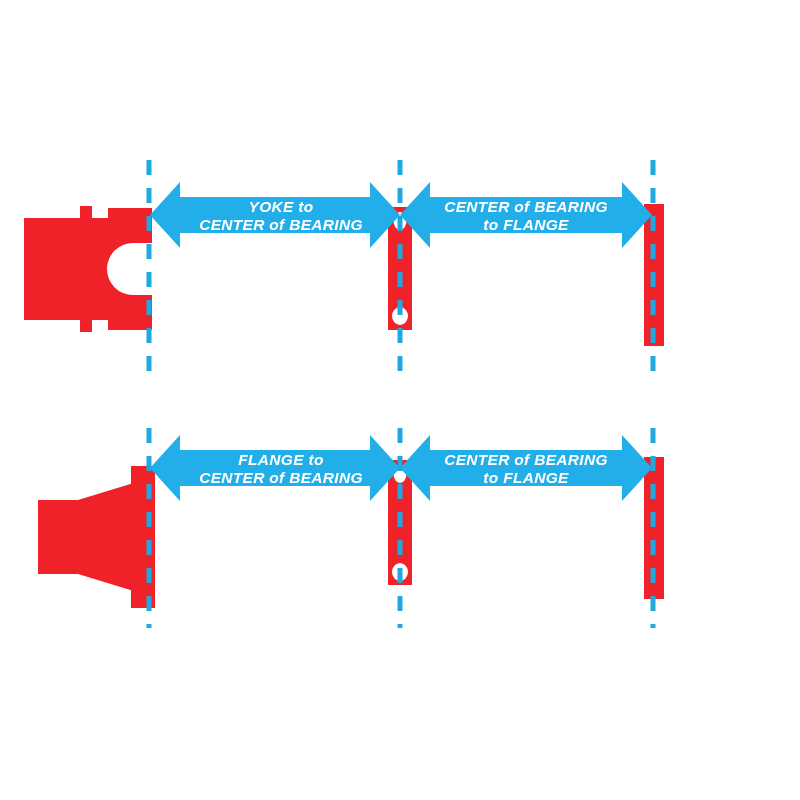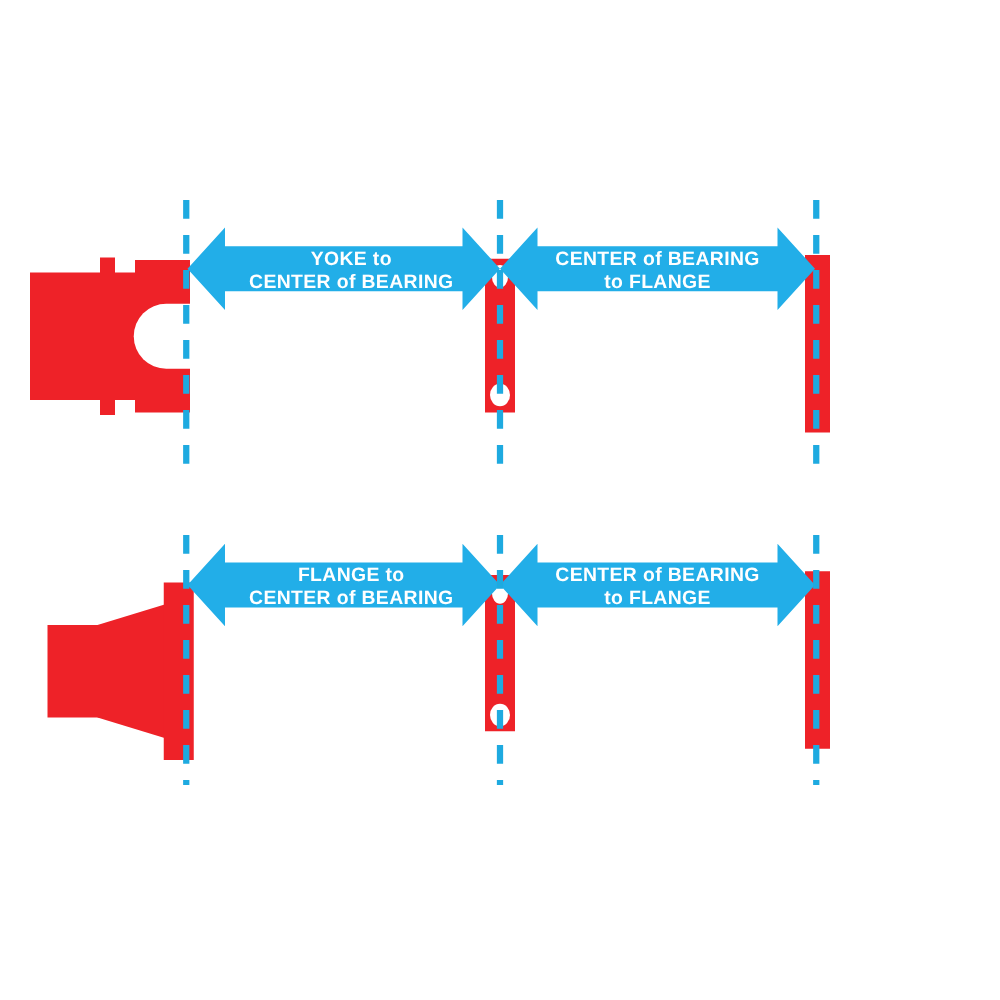--- a/index.html
+++ b/index.html
@@ -10,20 +10,21 @@
   }
   body {
     font-family: "Liberation Sans", sans-serif;
   }
   #stage {
     position: relative;
     width: 664px;
     height: 800px;
     background: #f0abfc;
     overflow: hidden;
+    font-style: italic;
   }
   #diagram-svg {
     display: block;
     width: 800px;
     height: 800px;
   }
   .arrow-label {
     font-family: "Liberation Sans", sans-serif;
     font-weight: bold;
     font-size: 15.5px;

